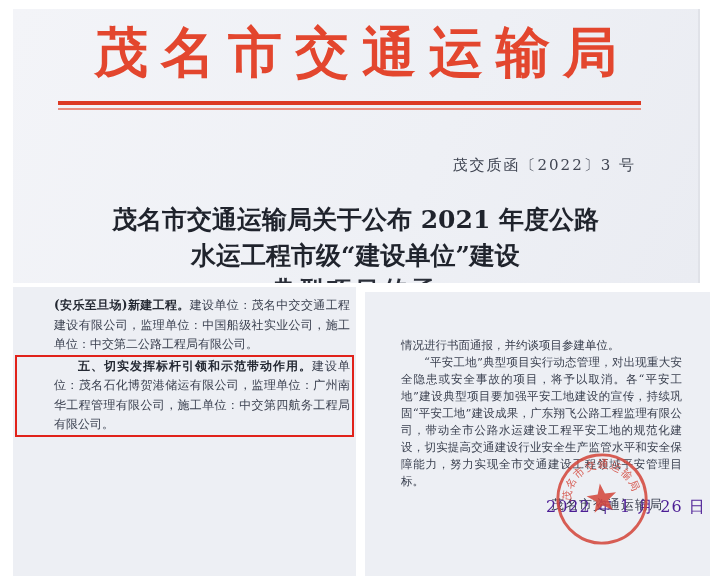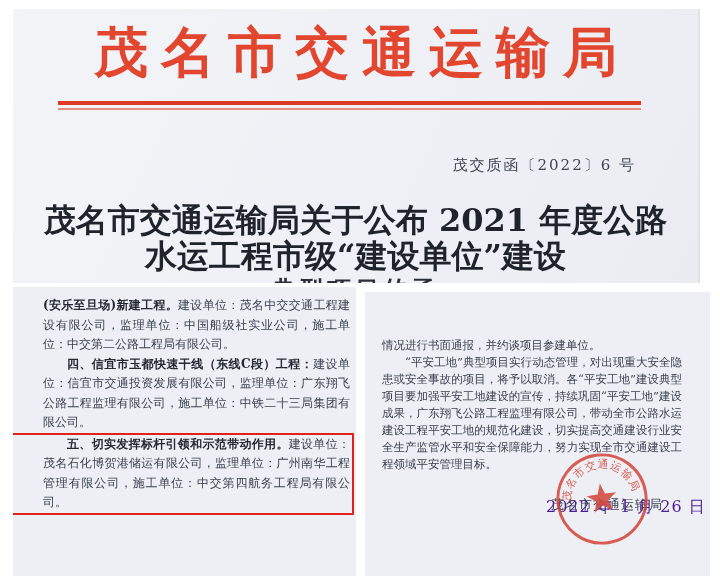--- a/index.html
+++ b/index.html
@@ -23,48 +23,48 @@
   }
   .red-rule { position:absolute; top:92px; left:45px; width:583px; }
   .red-rule .thick { height:4px; background:#dc3a24; }
   .red-rule .thin  { height:2px; background:#ea8d7e; margin-top:3px; }
   .doc-number {
     position:absolute; top:147px; right:62px;
     font-size:15px; letter-spacing:2px; color:#3f4451;
   }
   .doc-title {
     position:absolute; top:193px; left:0; width:100%;
-    text-align:center; font-size:32px; font-weight:bold;
+    text-align:center; font-size:25px; font-weight:bold;
     line-height:36px; color:#1f232c;
   }
   .title-clip {
     position:absolute; top:265px; left:0; width:100%; height:9px;
     overflow:hidden; text-align:center; font-size:24px; font-weight:bold;
     color:#2a2e38; letter-spacing:4px;
   }
 
   
   .left-page {
     left:13px; top:287px; width:343px; height:289px;
-    box-sizing:border-box; padding:9px 6px 0 30px; overflow:hidden;
+    box-sizing:border-box; padding:9px 6px 0 41px; overflow:hidden;
     font-size:12px; line-height:19.5px; color:#3b4150; text-align:justify;
   }
   .left-page p { margin:0; text-indent:2em; }
   .left-page p.no-indent { text-indent:0; }
   .left-page b { color:#242933; }
   .red-box {
     border:2px solid #e1221a;
     margin:0 -4px 0 -39px; padding:0 2px 0 37px;
   }
   .red-box p { text-indent:2em; margin:0; }
 
   
   .right-page {
     left:365px; top:292px; width:345px; height:284px;
-    box-sizing:border-box; padding:45px 28px 0 17px; overflow:hidden;
+    box-sizing:border-box; padding:45px 28px 0 36px; overflow:hidden;
     font-size:11.5px; line-height:17px; color:#3b4150; text-align:justify;
   }
   .right-page p { margin:0; text-indent:2em; }
   .right-page p.no-indent { text-indent:0; }
 
   .sig-agency {
     position:absolute; left:186px; top:204px;
     font-size:13px; letter-spacing:1px; color:#3b4150; white-space:nowrap;
   }
   .sig-date {
@@ -78,33 +78,32 @@
 </style>
 </head>
 <body>
 
 <div class="page top-page">
   <div class="agency-header">茂名市交通运输局</div>
   <div class="red-rule">
     <div class="thick"></div>
     <div class="thin"></div>
   </div>
-  <div class="doc-number">茂交质函〔2022〕6 号</div>
+  <div class="doc-number">茂交质函〔2022〕3 号</div>
   <div class="doc-title">
     <div>茂名市交通运输局关于公布 2021 年度公路</div>
     <div>水运工程市级“建设单位”建设</div>
   </div>
   <div class="title-clip">典型项目的函</div>
 </div>
 
 <div class="page left-page">
   <p class="no-indent"><b>(安乐至旦场)新建工程。</b><span>建设单位：茂名中交交通工程建设有限公司，监理单位：中国船级社实业公司，施工单位：中交第二公路工程局有限公司。</span></p>
 
 
-  <p><b>四、信宜市玉都快速干线（东线C段）工程：</b><span>建设单位：信宜市交通投资发展有限公司，监理单位：广东翔飞公路工程监理有限公司，施工单位：中铁二十三局集团有限公司。</span></p>
 
   <div class="red-box">
     <p><b>五、切实发挥标杆引领和示范带动作用。</b><span>建设单位：茂名石化博贺港储运有限公司，监理单位：广州南华工程管理有限公司，施工单位：中交第四航务工程局有限公司。</span></p>
   </div>
 
 </div>
 
 <div class="page right-page">
   <p class="no-indent">情况进行书面通报，并约谈项目参建单位。</p>
   <p>“平安工地”典型项目实行动态管理，对出现重大安全隐患或安全事故的项目，将予以取消。各“平安工地”建设典型项目要加强平安工地建设的宣传，持续巩固“平安工地”建设成果，广东翔飞公路工程监理有限公司，带动全市公路水运建设工程平安工地的规范化建设，切实提高交通建设行业安全生产监管水平和安全保障能力，努力实现全市交通建设工程领域平安管理目标。</p>

